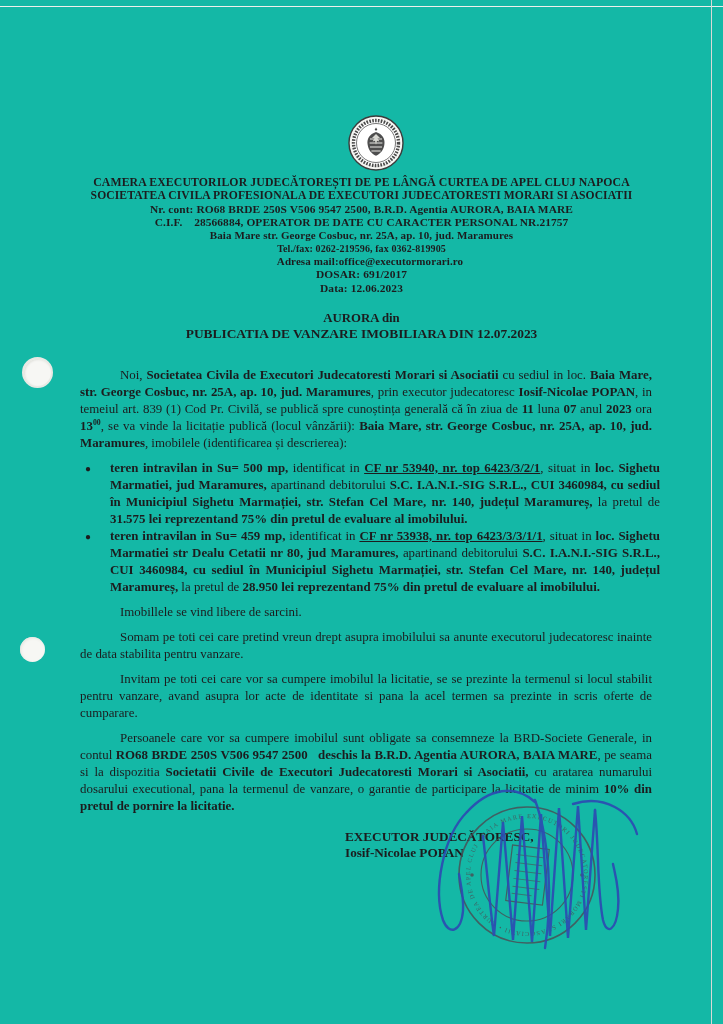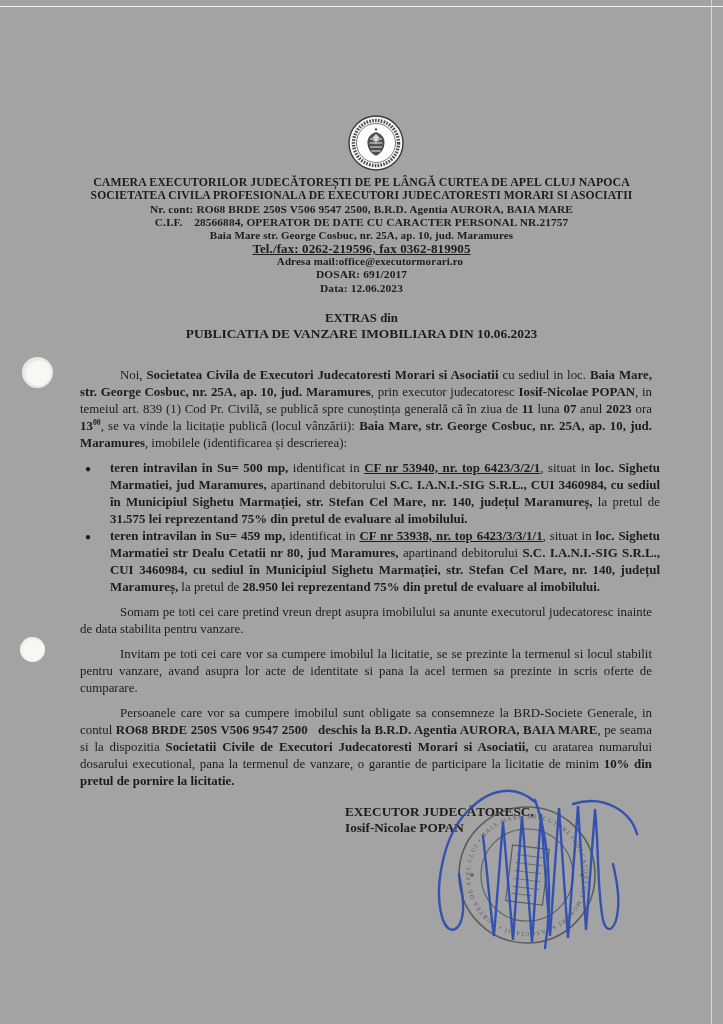--- a/index.html
+++ b/index.html
@@ -1,39 +1,39 @@
 <!DOCTYPE html>
 <html><head>
 <meta charset="utf-8">
 <style>
   html,body{margin:0;padding:0;background:#e8e8e8;}
   .page{
     position:relative;
     width:723px;height:1024px;
     margin:0 auto;
-    background:#a3a3a3;
+    background:#14b8a6;
     overflow:hidden;
     font-family:"Liberation Serif","DejaVu Serif",serif;
     color:#1c1c1e;
     box-sizing:border-box;
     padding-top:114px;
   }
   .scan-edge{position:absolute;top:0;bottom:0;right:11px;width:1px;background:#d9d9d6;}
   .scan-top{position:absolute;top:6px;left:0;right:0;height:1px;background:#efefec;}
   .hole{position:absolute;border-radius:50%;background:#f7f7f4;}
   .hole1{left:22px;top:357px;width:27px;height:27px;border:2px solid #e9e9e4;box-shadow:inset 1px 1px 2px #e2e2dd;}
   .hole2{left:20px;top:637px;width:25px;height:25px;border:2px solid #ececе7;border-color:#ececе7;box-shadow:inset 1px 1px 3px #e4e4df;}
   .emblem{width:58px;height:58px;margin:0 auto;transform:translateX(14px);}
   .header{margin-top:4px;text-align:center;font-weight:bold;letter-spacing:.1px;}
   .header .h1{font-size:11.8px;line-height:13.4px;}
   .header .h2{font-size:11.6px;line-height:13.2px;}
   .header .h3{font-size:11.4px;line-height:13.2px;}
   .header .h4{font-size:11.4px;line-height:13.2px;}
   .header .h5{font-size:11px;line-height:13px;}
-  .header .h6{font-size:13px;line-height:13px;text-decoration:underline;}
+  .header .h6{font-size:10px;line-height:13px;}
   .header .h7{font-size:11px;line-height:13px;padding-left:17px;}
   .header .h8{font-size:11.4px;line-height:13.6px;}
   .title{margin-top:16px;text-align:center;font-weight:bold;}
   .title .t1{font-size:12.8px;line-height:15px;}
   .title .t2{font-size:13.4px;line-height:15.5px;}
   .body{margin:25px 63px 0 72px;font-size:12.9px;line-height:17px;text-align:justify;}
   .body p{margin:8px;text-indent:40px;}
   .bullet{position:relative;padding-left:38px;}
   .bullet .marker{position:absolute;left:13px;top:0;font-size:10px;}
   sup{font-size:.6em;line-height:0;}
@@ -69,37 +69,38 @@
     <div class="h3">Nr. cont: RO68 BRDE 250S V506 9547 2500, B.R.D. Agentia AURORA, BAIA MARE</div>
     <div class="h4">C.I.F.&nbsp;&nbsp;&nbsp; 28566884, OPERATOR DE DATE CU CARACTER PERSONAL NR.21757</div>
     <div class="h5">Baia Mare str. George Cosbuc, nr. 25A, ap. 10, jud. Maramures</div>
     <div class="h6">Tel./fax: 0262-219596, fax 0362-819905</div>
     <div class="h7">Adresa mail:office@executormorari.ro</div>
     <div class="h8">DOSAR: 691/2017</div>
     <div class="h8">Data: 12.06.2023</div>
   </div>
 
   <div class="title">
-    <div class="t1">EXTRAS din</div>
-    <div class="t2">PUBLICATIA DE VANZARE IMOBILIARA DIN 10.06.2023</div>
+    <div class="t1">AURORA din</div>
+    <div class="t2">PUBLICATIA DE VANZARE IMOBILIARA DIN 12.07.2023</div>
   </div>
 
   <div class="body">
     <p><span>Noi, </span><span style="font-weight: bold;">Societatea Civila de Executori Judecatoresti Morari si Asociatii</span><span> cu sediul in loc. </span><span style="font-weight: bold;">Baia Mare, str. George Cosbuc, nr. 25A, ap. 10, jud. Maramures</span><span>, prin executor judecatoresc </span><span style="font-weight: bold;">Iosif-Nicolae POPAN</span><span>, in temeiul art. 839 (1) Cod Pr. Civilă, se publică spre cunoștința generală că în ziua de </span><span style="font-weight: bold;">11</span><span> luna </span><span style="font-weight: bold;">07</span><span> anul </span><span style="font-weight: bold;">2023</span><span> ora </span><span style="font-weight: bold;">13</span><sup style="font-weight: bold;">00</sup><span>, se va vinde la licitație publică (locul vânzării): </span><span style="font-weight: bold;">Baia Mare, str. George Cosbuc, nr. 25A, ap. 10, jud. Maramures</span><span>, imobilele (identificarea și descrierea):</span></p>
 
     <div class="bullet">
       <span class="marker">●</span>
       <span><span style="font-weight: bold;">teren intravilan in Su= 500 mp,</span><span> identificat in </span><span style="font-weight: bold; text-decoration: underline;">CF nr 53940, nr. top 6423/3/2/1</span><span>, situat in </span><span style="font-weight: bold;">loc. Sighetu Marmatiei, jud Maramures,</span><span> apartinand debitorului </span><span style="font-weight: bold;">S.C. I.A.N.I.-SIG S.R.L., CUI 3460984, cu sediul în Municipiul Sighetu Marmației, str. Stefan Cel Mare, nr. 140, județul Maramureș,</span><span> la pretul de </span><span style="font-weight: bold;">31.575 lei reprezentand 75% din pretul de evaluare al imobilului.</span></span>
     </div>
 
     <div class="bullet">
       <span class="marker">●</span>
       <span><span style="font-weight: bold;">teren intravilan in Su= 459 mp,</span><span> identificat in </span><span style="font-weight: bold; text-decoration: underline;">CF nr 53938, nr. top 6423/3/3/1/1</span><span>, situat in </span><span style="font-weight: bold;">loc. Sighetu Marmatiei str Dealu Cetatii nr 80, jud Maramures,</span><span> apartinand debitorului </span><span style="font-weight: bold;">S.C. I.A.N.I.-SIG S.R.L., CUI 3460984, cu sediul în Municipiul Sighetu Marmației, str. Stefan Cel Mare, nr. 140, județul Maramureș,</span><span> la pretul de </span><span style="font-weight: bold;">28.950 lei reprezentand 75% din pretul de evaluare al imobilului.</span></span>
     </div>
 
+    <p>Imobillele se vind libere de sarcini.</p>
     <p>Somam pe toti cei care pretind vreun drept asupra imobilului sa anunte executorul judecatoresc inainte de data stabilita pentru vanzare.</p>
     <p>Invitam pe toti cei care vor sa cumpere imobilul la licitatie, se se prezinte la termenul si locul stabilit pentru vanzare, avand asupra lor acte de identitate si pana la acel termen sa prezinte in scris oferte de cumparare.</p>
     <p><span>Persoanele care vor sa cumpere imobilul sunt obligate sa consemneze la BRD-Societe Generale, in contul </span><span style="font-weight: bold;">RO68 BRDE 250S V506 9547 2500&nbsp;&nbsp;&nbsp;deschis la B.R.D. Agentia AURORA, BAIA MARE</span><span>, pe seama si la dispozitia </span><span style="font-weight: bold;">Societatii Civile de Executori Judecatoresti Morari si Asociatii,</span><span> cu aratarea numarului dosarului executional, pana la termenul de vanzare, o garantie de participare la licitatie de minim </span><span style="font-weight: bold;">10% din pretul de pornire la licitatie.</span></p>
   </div>
 
   <div class="sig">
     <div>EXECUTOR JUDECĂTORESC,</div>
     <div>Iosif-Nicolae POPAN</div>
   </div>
 

